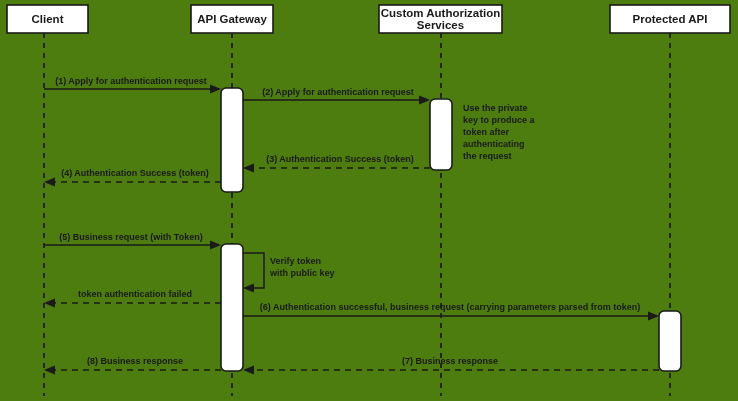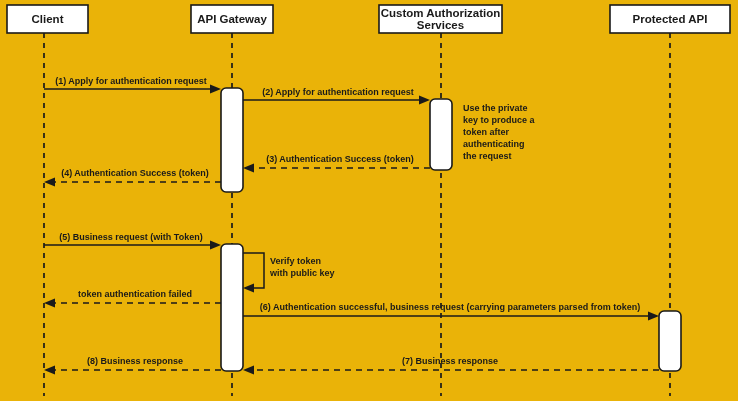--- a/index.html
+++ b/index.html
@@ -4,21 +4,21 @@
 <style>
   html, body {
     margin: 0;
     padding: 0;
     background: #ffffff;
   }
   #diagram-root {
     position: relative;
     width: 738px;
     height: 401px;
-    background: #eab308;
+    background: #4d7c0f;
     font-family: "Liberation Sans", sans-serif;
     overflow: hidden;
   }
   svg#seq-svg {
     position: absolute;
     left: 0;
     top: 0;
     width: 738px;
     height: 401px;
   }

